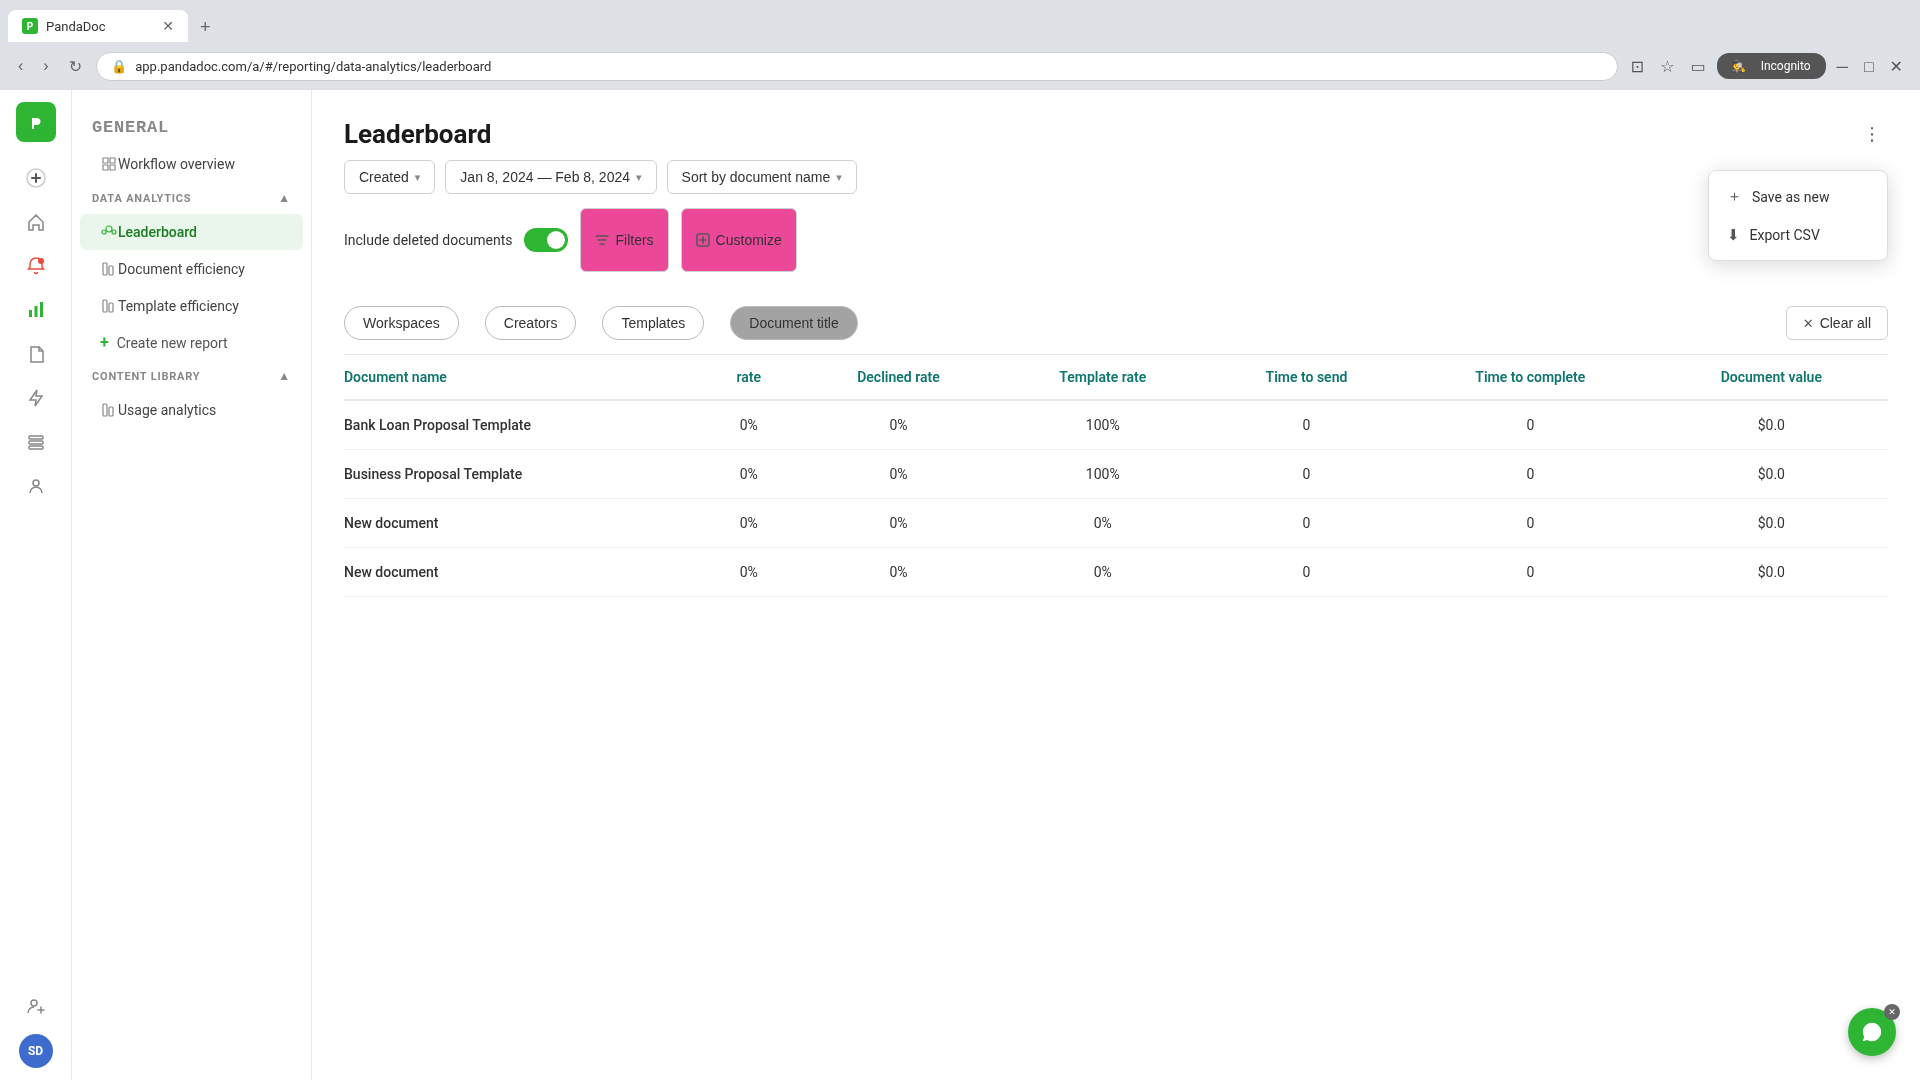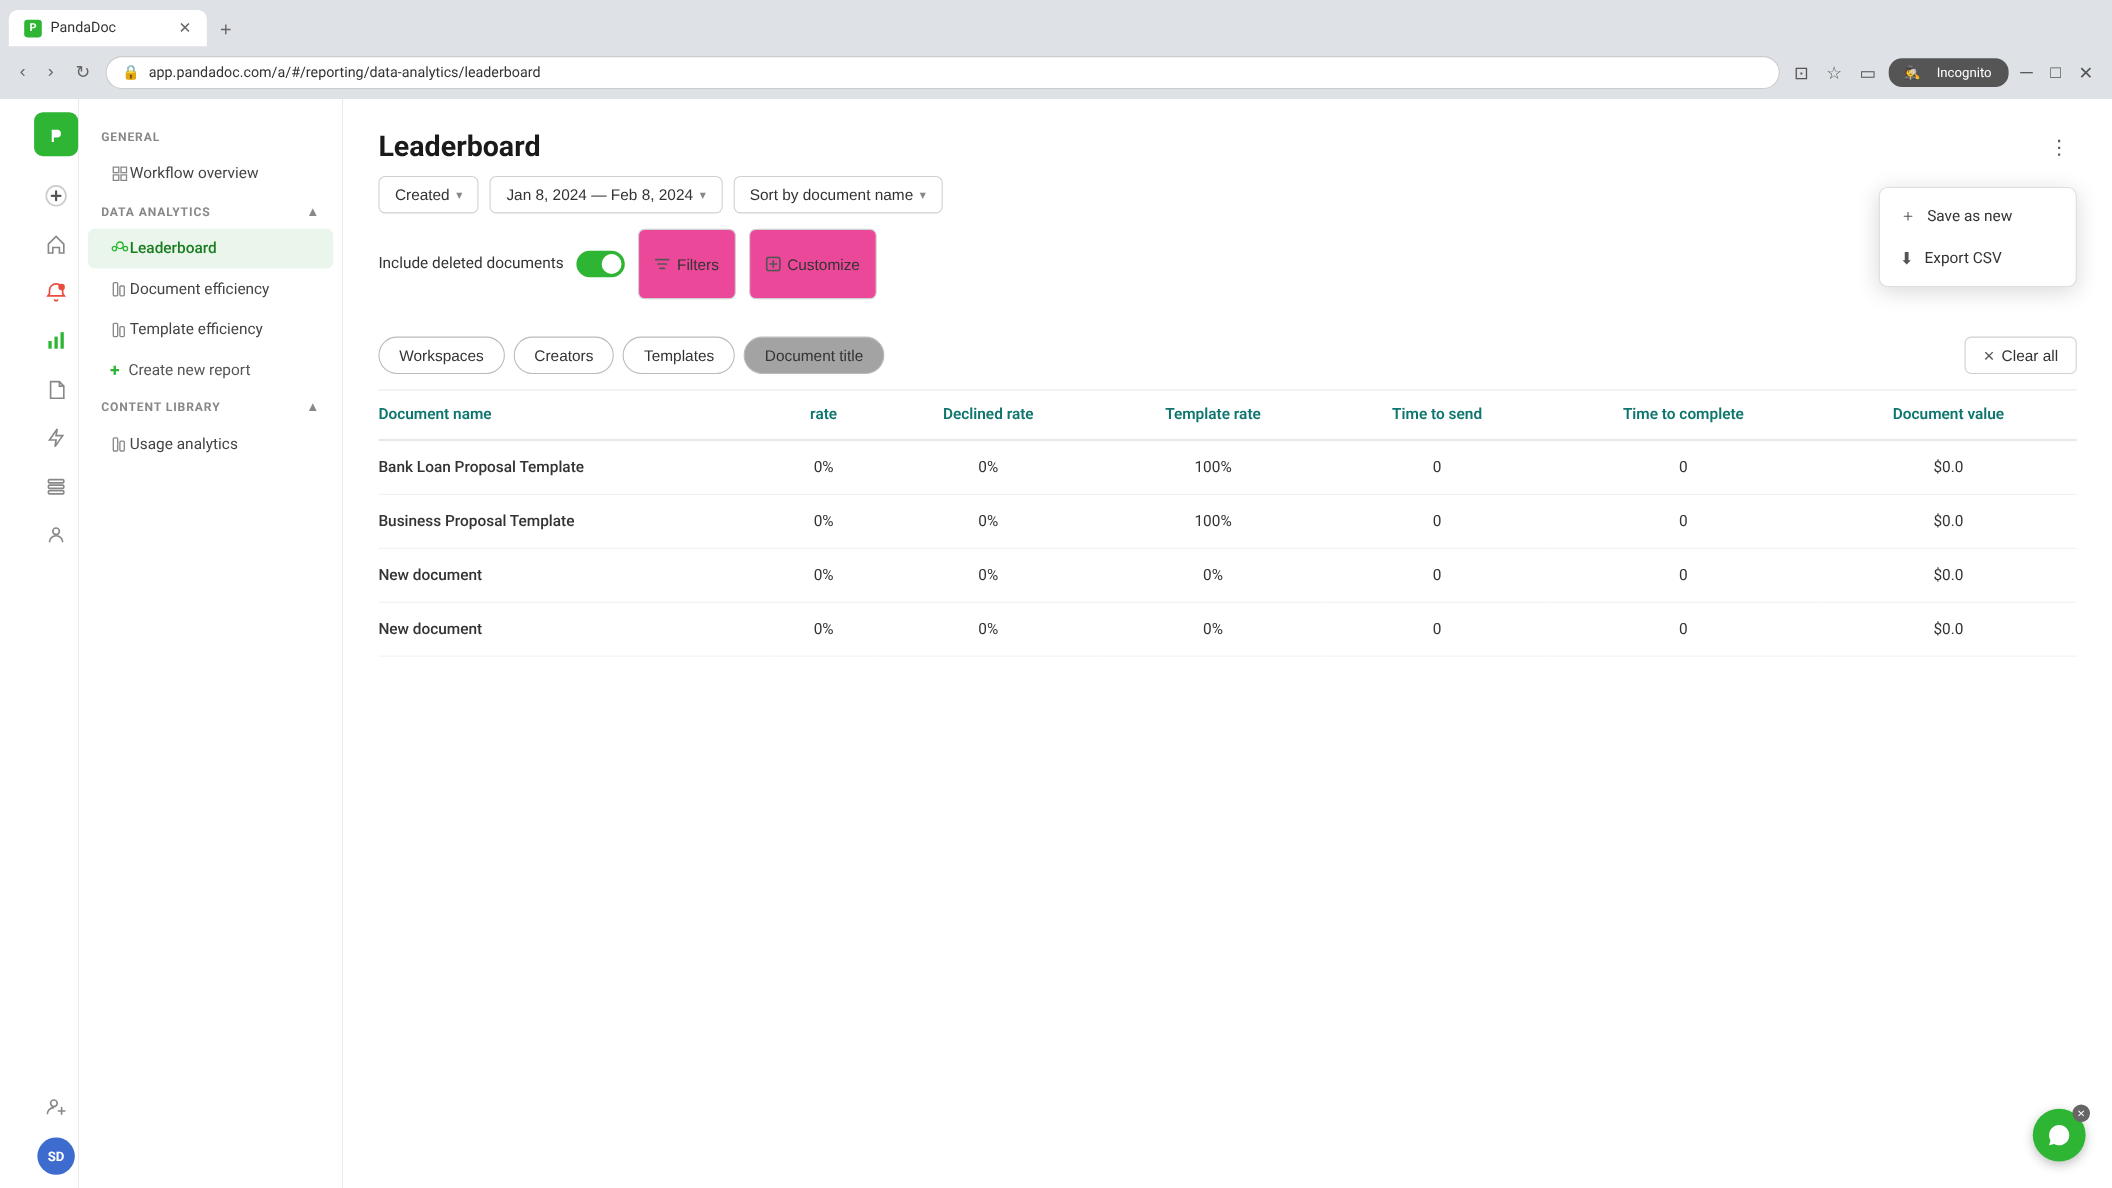--- a/index.html
+++ b/index.html
@@ -16,30 +16,30 @@
     .browser-nav-btn { background: none; border: none; cursor: pointer; color: #666; font-size: 16px; padding: 4px 6px; border-radius: 4px; }
     .browser-address { flex: 1; background: #fff; border: 1px solid #ccc; border-radius: 20px; padding: 6px 14px; font-size: 13px; color: #333; display: flex; align-items: center; }
     .browser-toolbar-actions { display: flex; gap: 6px; align-items: center; color: #555; font-size: 16px; }
     .browser-toolbar-actions span { cursor: pointer; padding: 3px 5px; border-radius: 3px; }
     .incognito-badge { background: #555; color: #fff; border-radius: 12px; padding: 3px 10px; font-size: 12px; display: flex; align-items: center; gap: 4px; }
 
     
     .app-container { display: flex; flex: 1; overflow: hidden; background: #fff; }
 
     
-    .icon-rail { width: 72px; background: #fff; border-right: 1px solid #e8e8e8; display: flex; flex-direction: column; align-items: flex-end; padding: 12px 0; gap: 4px; flex-shrink: 0; }
+    .icon-rail { width: 72px; background: #fff; border-right: 1px solid #e8e8e8; display: flex; flex-direction: column; align-items: center; padding: 12px 0; gap: 4px; flex-shrink: 0; }
     .rail-logo { width: 40px; height: 40px; background: #2db533; border-radius: 8px; display: flex; align-items: center; justify-content: center; color: white; font-size: 18px; font-weight: bold; margin-bottom: 12px; }
     .rail-icon { width: 40px; height: 40px; display: flex; align-items: center; justify-content: center; border-radius: 8px; cursor: pointer; color: #888; font-size: 18px; position: relative; }
     .rail-icon.active { color: #2db533; }
     .rail-bottom { margin-top: auto; display: flex; flex-direction: column; align-items: center; gap: 8px; }
     .rail-avatar { width: 34px; height: 34px; background: #3d6bce; border-radius: 50%; display: flex; align-items: center; justify-content: center; color: white; font-size: 12px; font-weight: bold; cursor: pointer; }
 
     
     .sidebar { width: 240px; background: #fff; border-right: 1px solid #e8e8e8; padding: 20px 0; overflow-y: auto; flex-shrink: 0; }
-    .sidebar-section-title { font-size: 11px; font-weight: 700; color: #888; letter-spacing: 0.8px; padding: 0 20px 8px; text-transform: uppercase; margin-top: 8px; }
+    .sidebar-section-title { font-size: 17px; font-weight: 700; color: #888; letter-spacing: 0.8px; padding: 0 20px 8px; text-transform: uppercase; margin-top: 8px; font-family: Liberation Mono, monospace; }
     .sidebar-item { display: flex; align-items: center; padding: 9px 20px; font-size: 14px; color: #444; cursor: pointer; border-radius: 6px; margin: 1px 8px; text-align: center; }
     .sidebar-item.active { background: #eaf6eb; color: #1a7d20; font-weight: 500; }
     .sidebar-item .item-icon { width: 18px; height: 18px; flex-shrink: 0; display: flex; align-items: center; justify-content: center; }
     .sidebar-section-header { display: flex; align-items: center; justify-content: space-between; padding: 8px 20px; cursor: pointer; }
     .sidebar-section-header span { font-size: 11px; font-weight: 700; color: #888; letter-spacing: 0.8px; text-transform: uppercase; }
     .sidebar-section-header .chevron { color: #888; font-size: 12px; }
     .sidebar-create { display: flex; align-items: center; gap: 8px; padding: 8px 20px; font-size: 14px; color: #555; cursor: pointer; margin: 1px 8px; border-radius: 6px; }
     .sidebar-create .plus { color: #2db533; font-size: 16px; font-weight: bold; }
 
     
@@ -65,21 +65,21 @@
     
     .toggle-row { display: flex; align-items: center; gap: 12px; margin-bottom: 20px; }
     .toggle-label { font-size: 14px; color: #333; }
     .toggle { position: relative; width: 44px; height: 24px; }
     .toggle input { opacity: 0; width: 0; height: 0; }
     .toggle-slider { position: absolute; top: 0; left: 0; right: 0; bottom: 0; background: #2db533; border-radius: 24px; cursor: pointer; }
     .toggle-slider:before { content: ""; position: absolute; height: 18px; width: 18px; left: 3px; bottom: 3px; background: white; border-radius: 50%; transition: 0.3s; transform: translateX(20px); }
     .filter-icon-btn { display: flex; align-items: center; gap: 6px; padding: 23px 14px; border: 1.5px solid #d0d0d0; border-radius: 6px; background: #ec4899; font-size: 14px; color: #333; cursor: pointer; }
 
     
-    .group-tabs { display: flex; align-items: center; gap: 8px; margin-bottom: 0; padding: 14px 0; border-bottom: 1px solid #e8e8e8; }
+    .group-tabs { display: flex; align-items: center; gap: 26px; margin-bottom: 0; padding: 14px 0; border-bottom: 1px solid #e8e8e8; }
     .group-tab { padding: 8px 18px; border: 1.5px solid #bbb; border-radius: 20px; font-size: 14px; color: #333; cursor: pointer; background: #fff; }
     .group-tab.active { background: #a3a3a3; font-weight: 500; }
     .clear-all-btn { margin-left: auto; display: flex; align-items: center; gap: 6px; padding: 8px 16px; border: 1.5px solid #d0d0d0; border-radius: 6px; background: #fff; font-size: 14px; color: #333; cursor: pointer; }
     .clear-all-btn .x { color: #555; font-size: 13px; }
 
     
     .data-table { width: 100%; border-collapse: collapse; font-size: 14px; }
     .data-table th { text-align: left; padding: 14px 16px; font-weight: 600; color: #0f766e; border-bottom: 2px solid #e8e8e8; background: #fff; white-space: nowrap; }
     .data-table th:first-child { padding-left: 0; }
     .data-table td { padding: 16px 16px; color: #333; border-bottom: 1px solid #f0f0f0; }

